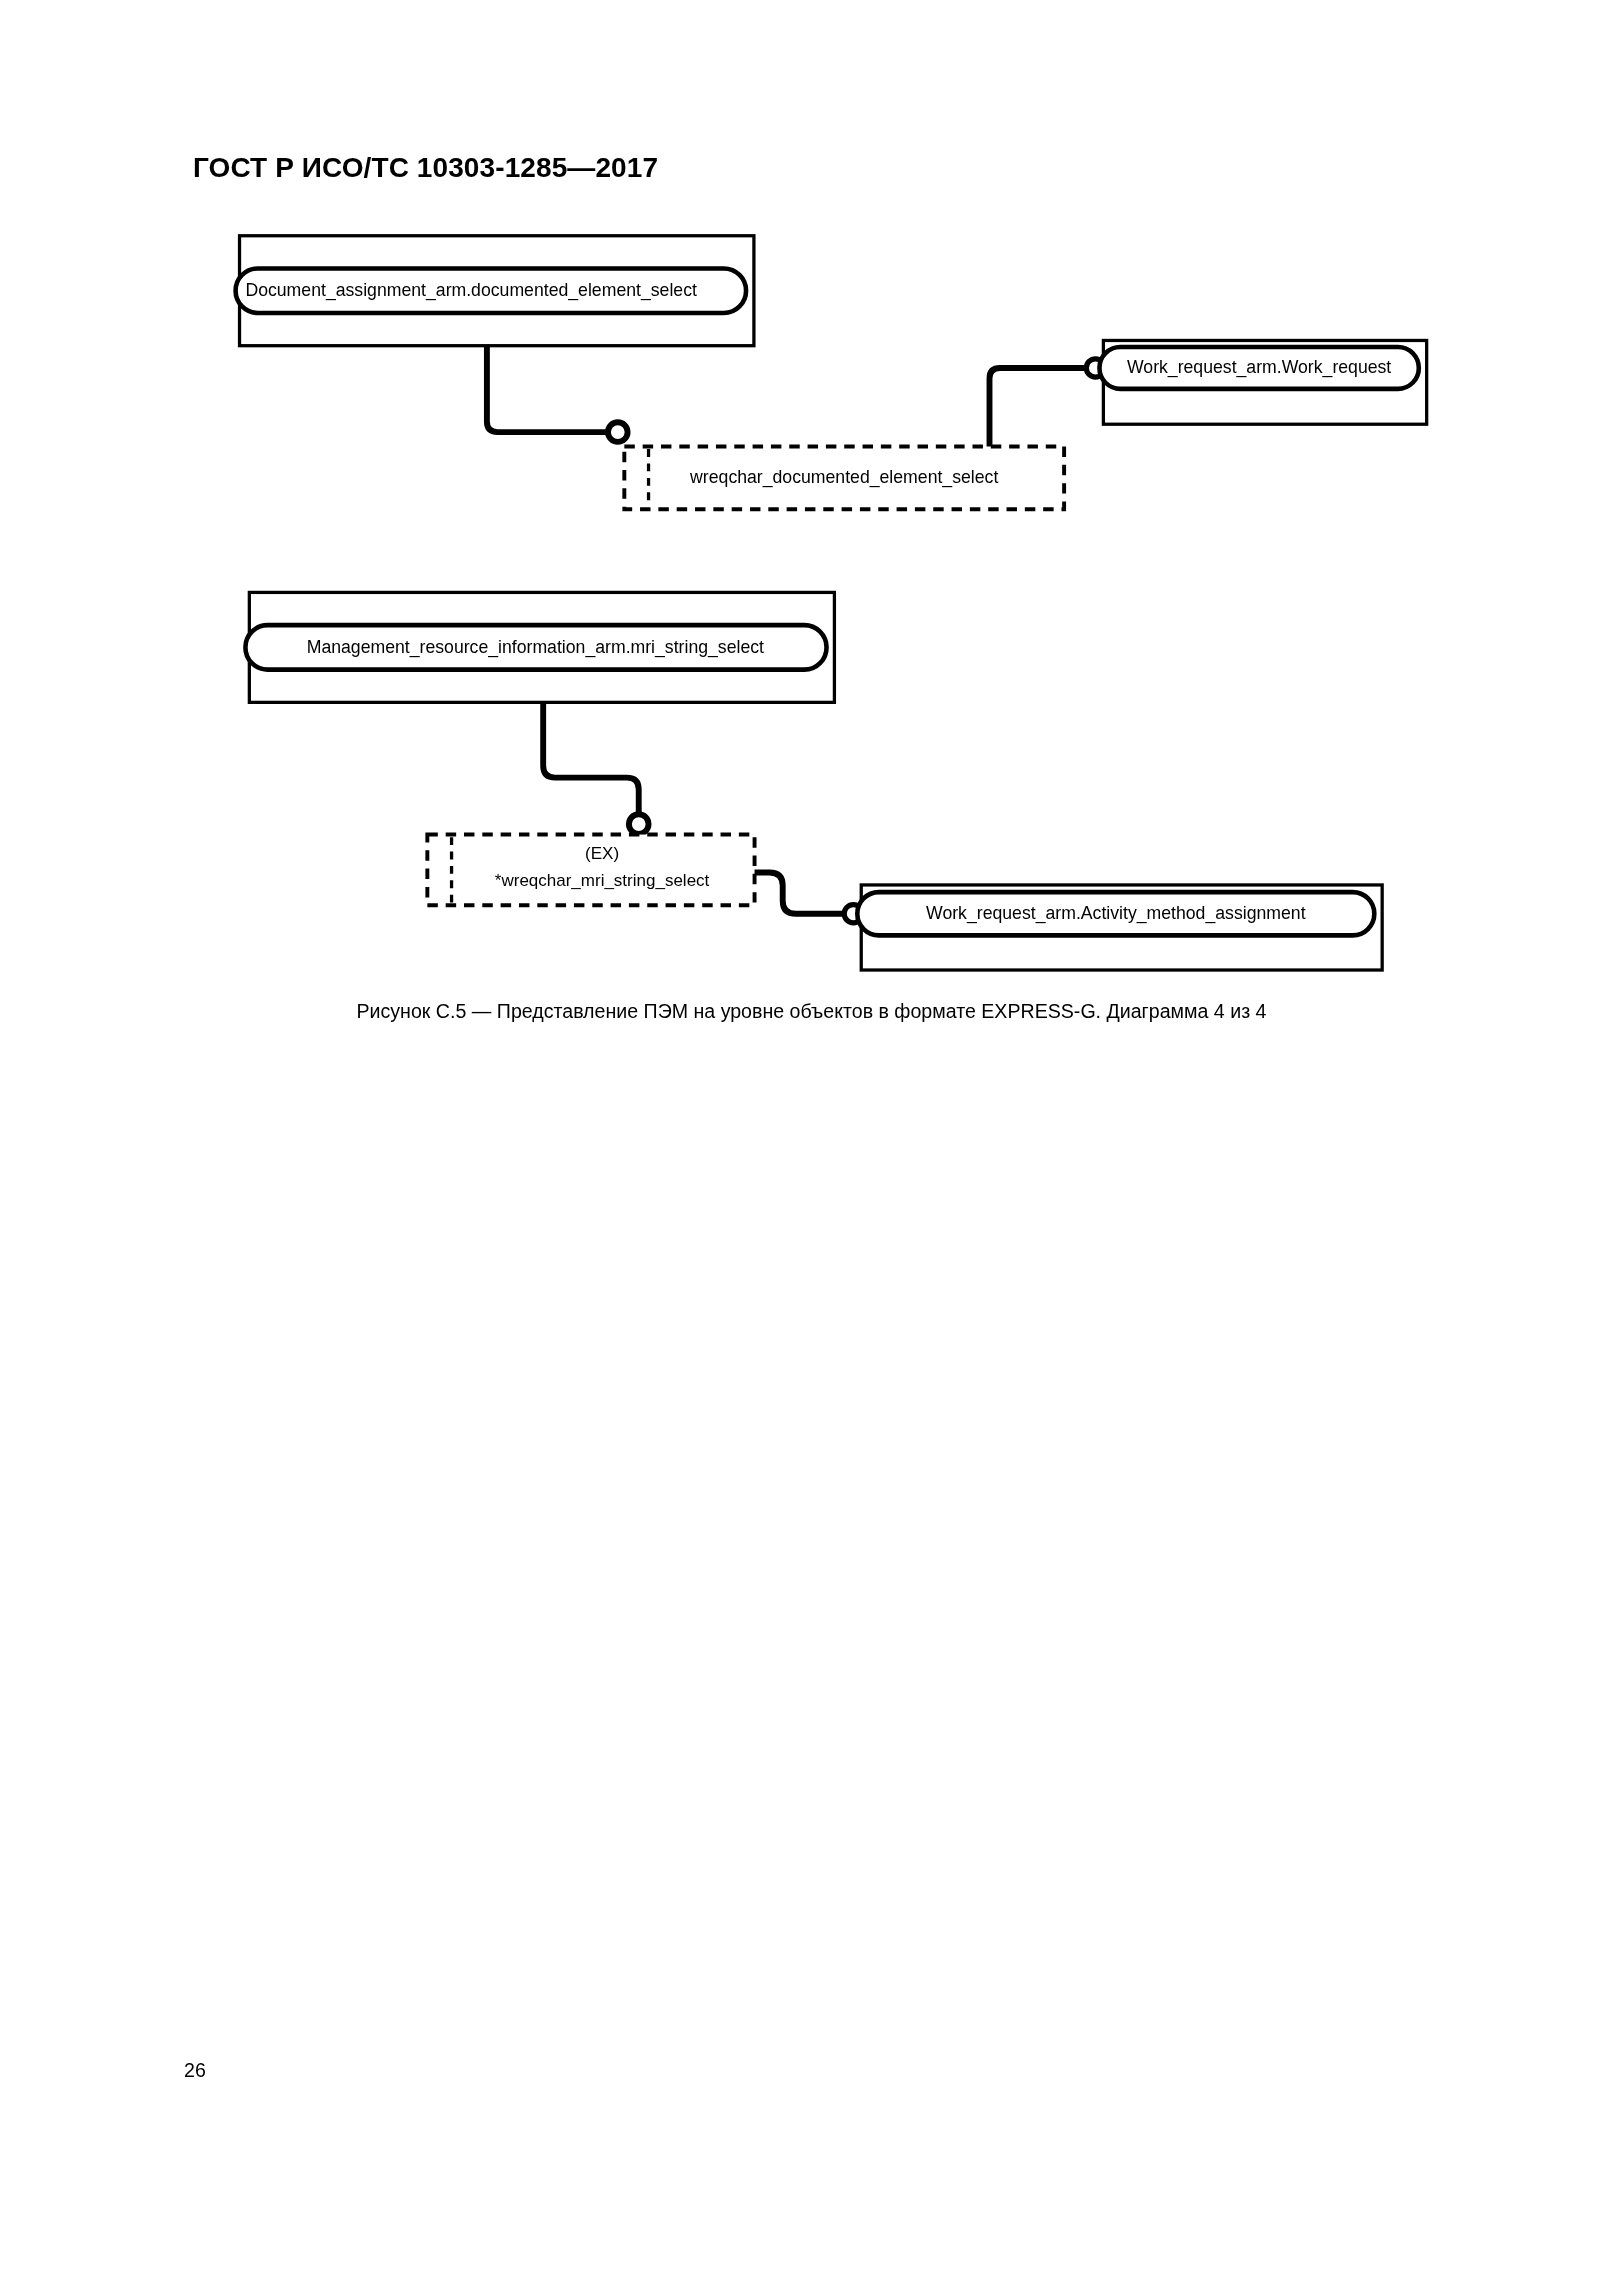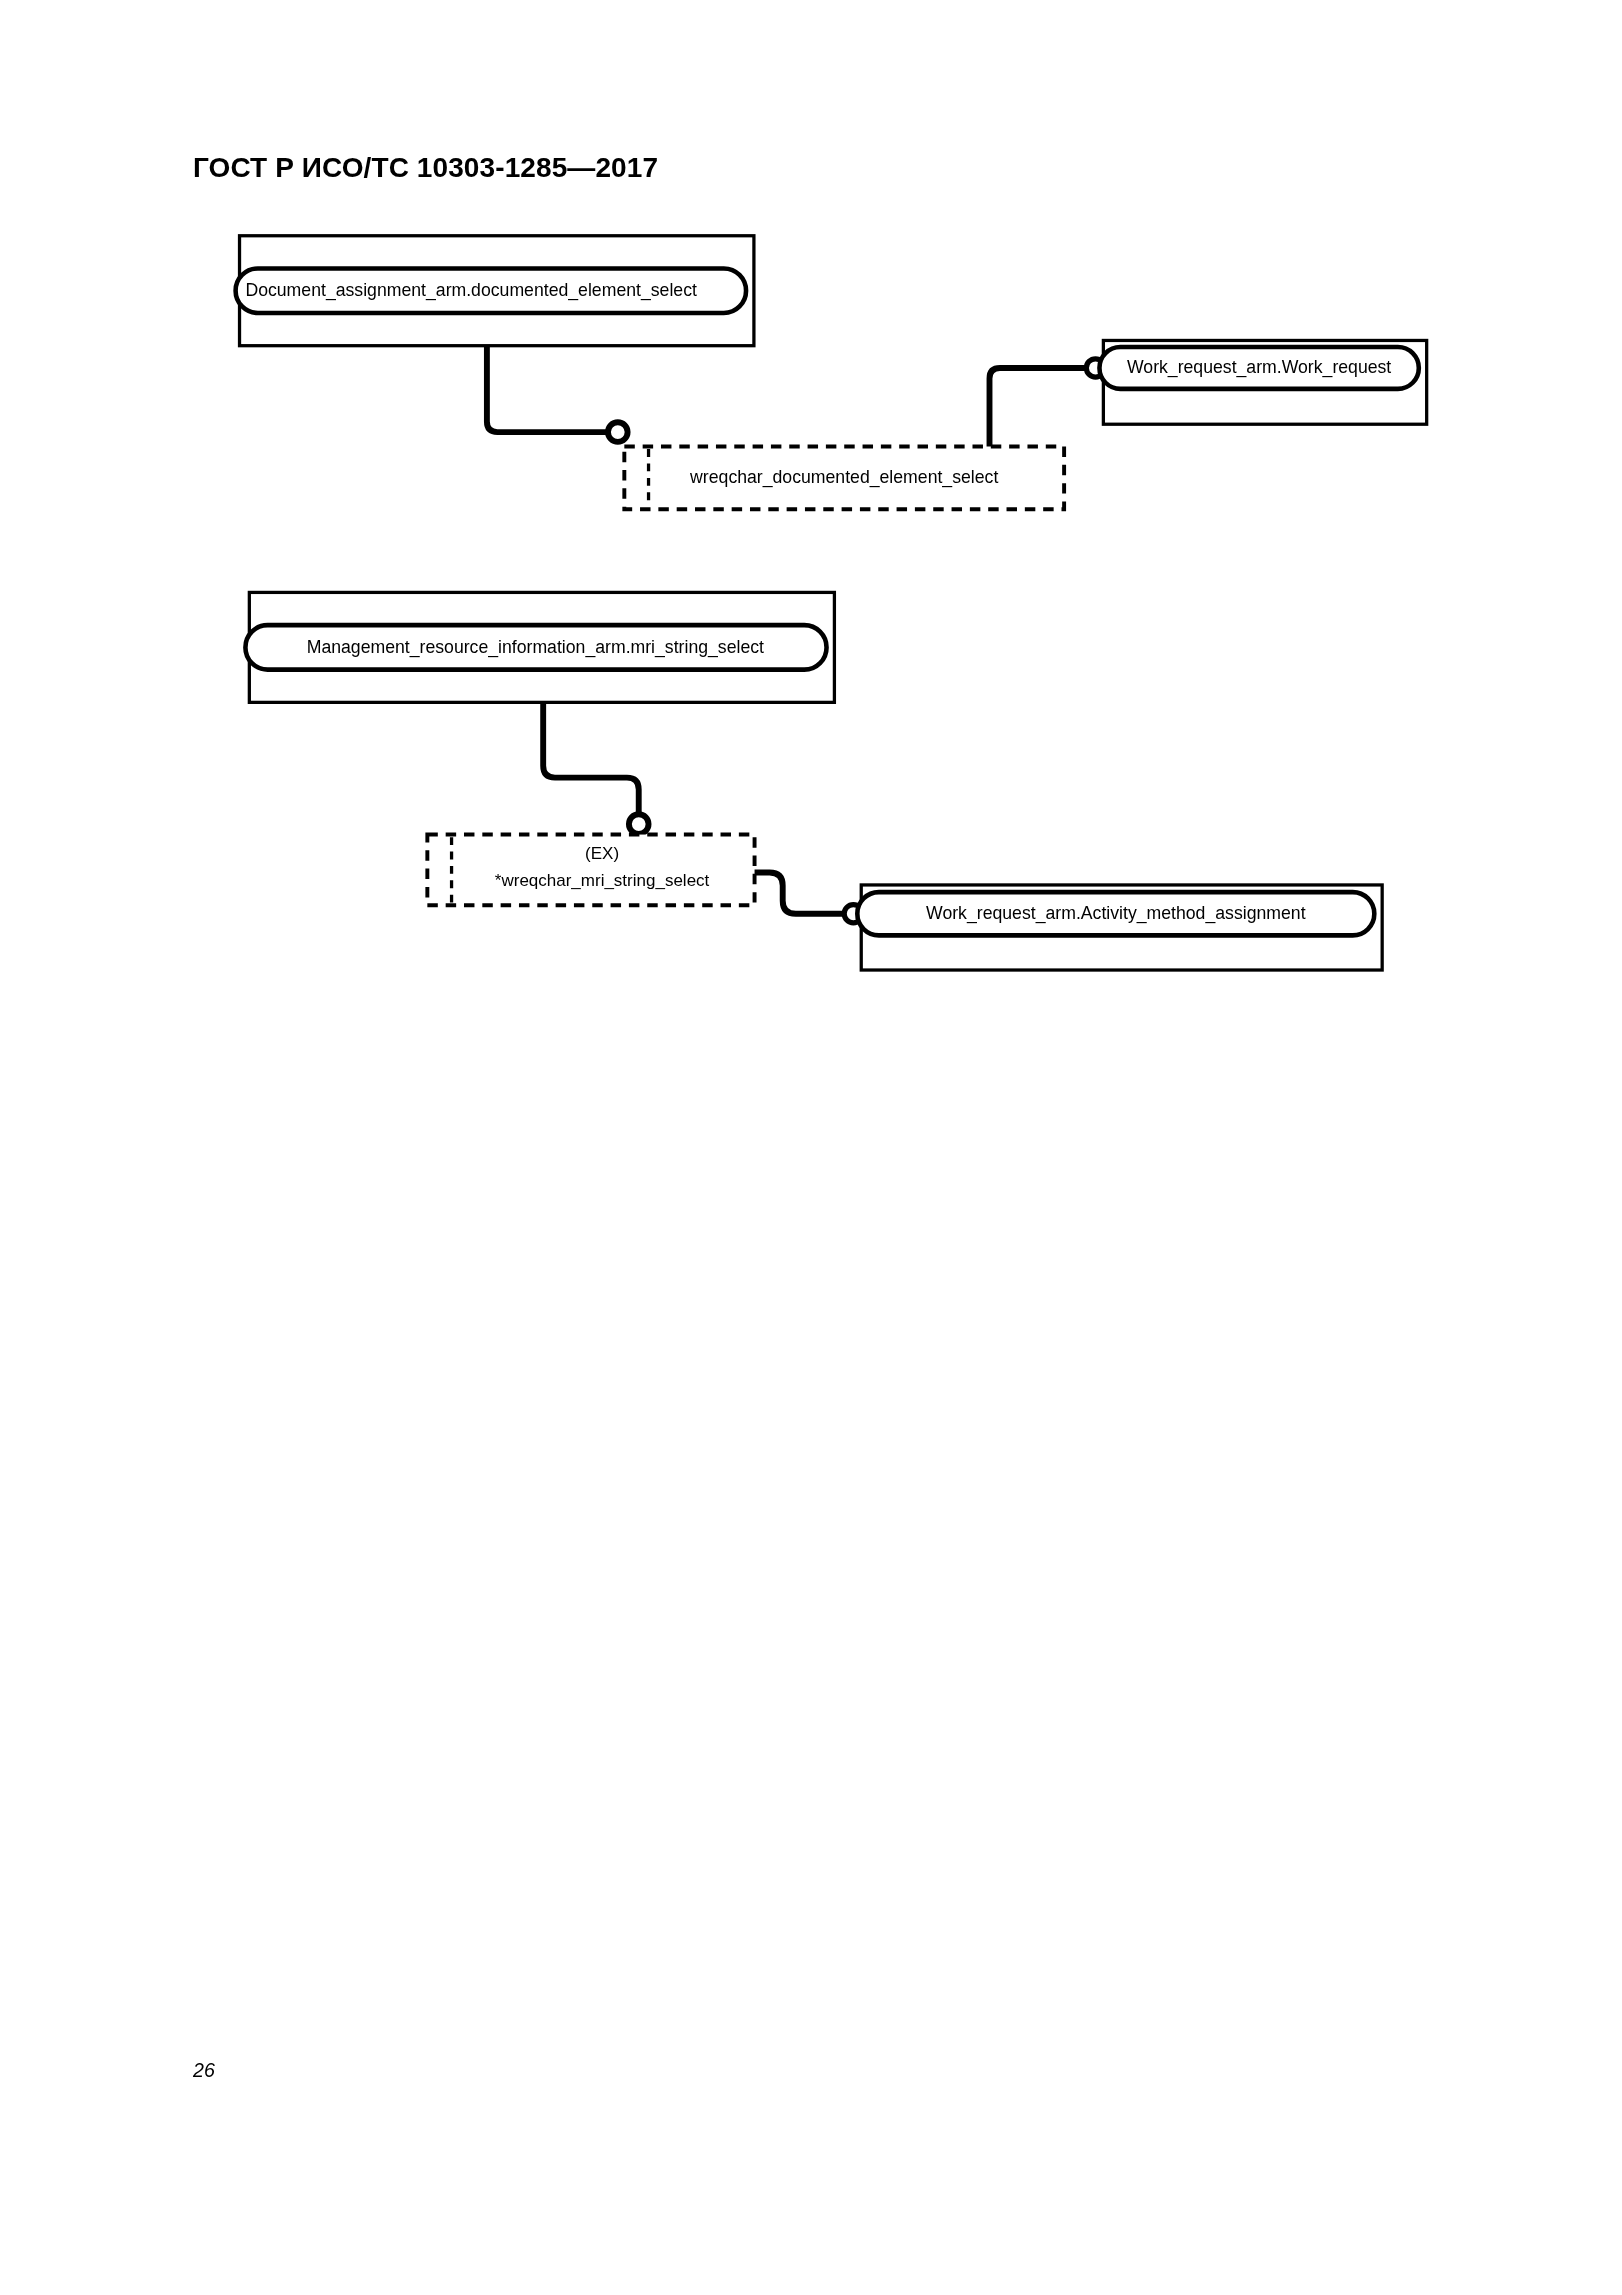--- a/index.html
+++ b/index.html
@@ -66,24 +66,23 @@
     top: 1000px;
     width: 1623px;
     text-align: center;
     font-size: 19.6px;
     white-space: nowrap;
   }
 
   
   .page-number {
     position: absolute;
-    left: 193px;
+    left: 184px;
     top: 2059px;
     font-size: 19.6px;
-    font-style: italic;
   }
 </style>
 </head>
 <body>
 
 <div class="page">
 
   <div class="doc-header">ГОСТ Р ИСО/ТС 10303-1285—2017</div>
 
   <div class="figure">
@@ -144,17 +143,18 @@
 
       <g>
         <rect x="1316" y="1022" width="796" height="130" fill="#ffffff" stroke="#000000" stroke-width="5"></rect>
         <rect x="1310" y="1033" width="790" height="66" rx="33" ry="33" fill="#ffffff" stroke="#000000" stroke-width="7"></rect>
         <text class="node-label" x="1705" y="1067" text-anchor="middle">Work_request_arm.Activity_method_assignment</text>
       </g>
 
     </svg>
   </div>
 
+  <div class="figure-caption">Рисунок С.5 — Представление ПЭМ на уровне объектов в формате EXPRESS-G. Диаграмма 4 из 4</div>
 
   <div class="page-number">26</div>
 
 </div>
 
 
 </body></html>

